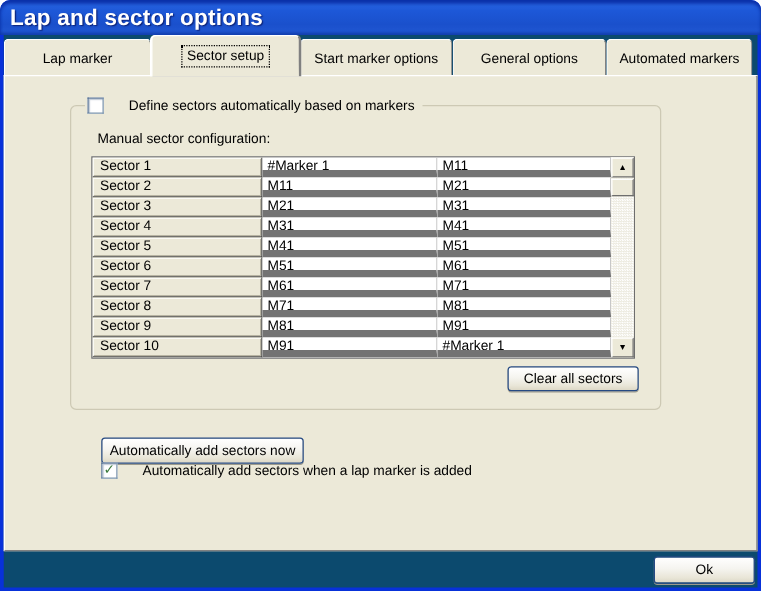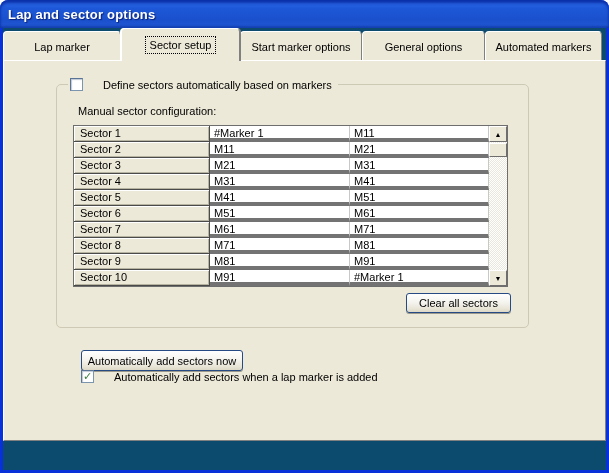--- a/index.html
+++ b/index.html
@@ -8,21 +8,21 @@
 
   .dialog { position:relative; width:609px; height:473px; background:#0831D9;
             border-radius:8px 8px 0 0; overflow:hidden; }
 
   
   .titlebar { position:absolute; left:0; top:0; width:609px; height:28px;
     border-radius:8px 8px 0 0;
     background:linear-gradient(180deg,#2E6BE6 0%,#1D58D8 30%,#1A50CC 70%,#2258D4 100%);
     box-shadow:inset 0 3px 3px #0A2FA8, inset 0 -2px 2px #1340B0;
     display:flex; align-items:center; }
-  .titlebar .title { color:#fff; font-weight:bold; font-size:13px; padding-left:8px;
+  .titlebar .title { color:#fff; font-weight:bold; font-size:18px; padding-left:8px;
     text-shadow:1px 1px 1px rgba(0,0,60,.6); letter-spacing:.2px; }
 
   .body { position:absolute; left:3px; top:28px; width:603px; height:442px; background:#0c4a6e; }
 
   
   .tab { position:absolute; top:3px; height:30px; background:#ECE9D8;
     border:1px solid #808080; border-bottom:none; border-top-color:#FFF; border-left-color:#FFF;
     border-radius:4px 4px 0 0; display:flex; align-items:center; justify-content:center;
     z-index:2; cursor:default; }
   .tab.active { top:0; height:33px; z-index:4; box-shadow:-1px 0 0 #FFF, 1px 0 0 #808080; }
@@ -54,21 +54,21 @@
   
   .sector-table { position:absolute; left:69px; top:64px; width:435px; height:162px;
     border:1px solid #6E6E6E; background:#fff; }
   .rows { position:absolute; left:0; top:0; width:415px; height:160px; overflow:hidden; }
   .trow { display:grid; grid-template-columns:136px 140px 139px; height:16px; }
   .cell { line-height:15px; white-space:nowrap; overflow:hidden; }
   .c-name { background:#ECE9D8; padding-left:6px;
     border-right:1px solid #4A4A4A; border-bottom:1px solid #4A4A4A;
     box-shadow:inset 1px 1px 0 #FFFFFF, inset -1px -1px 0 #B8B4A2; }
   .c-data { background:#FFFFFF; padding-left:4px;
-    border-right:1px solid #C8C8C8; border-bottom:4px solid #737373; }
+    border-right:1px solid #C8C8C8; border-bottom:6px solid #737373; }
 
   
   .vscroll { position:absolute; right:0; top:0; width:18px; height:160px;
     background:#F2F1EA;
     background-image:repeating-conic-gradient(#FFFFFF 0 25%, #EAE8DC 0 50%);
     background-size:2px 2px; }
   .sbtn { position:absolute; left:0; width:18px; height:16px; background:#ECE9D8;
     border:1px solid; border-color:#FFFFFF #6E6E6E #6E6E6E #FFFFFF;
     display:flex; align-items:center; justify-content:center;
     font-size:7px; color:#000; line-height:7px; }
@@ -208,15 +208,16 @@
 
       <div class="chkrow chk-autoadd">
         <span class="xp-check checked">
           <span class="glyph">✓</span>
         </span>
         <span>Automatically add sectors when a lap marker is added</span>
       </div>
 
     </div>
 
+    <button class="xp-btn btn-ok">Ok</button>
 
   </div>
 </div>
 
 </body></html>

